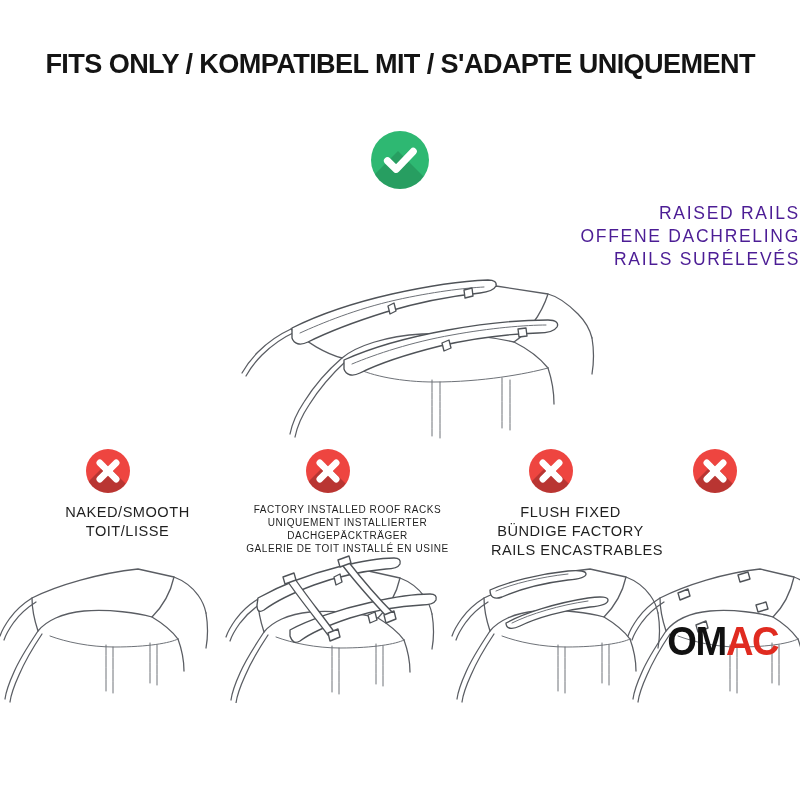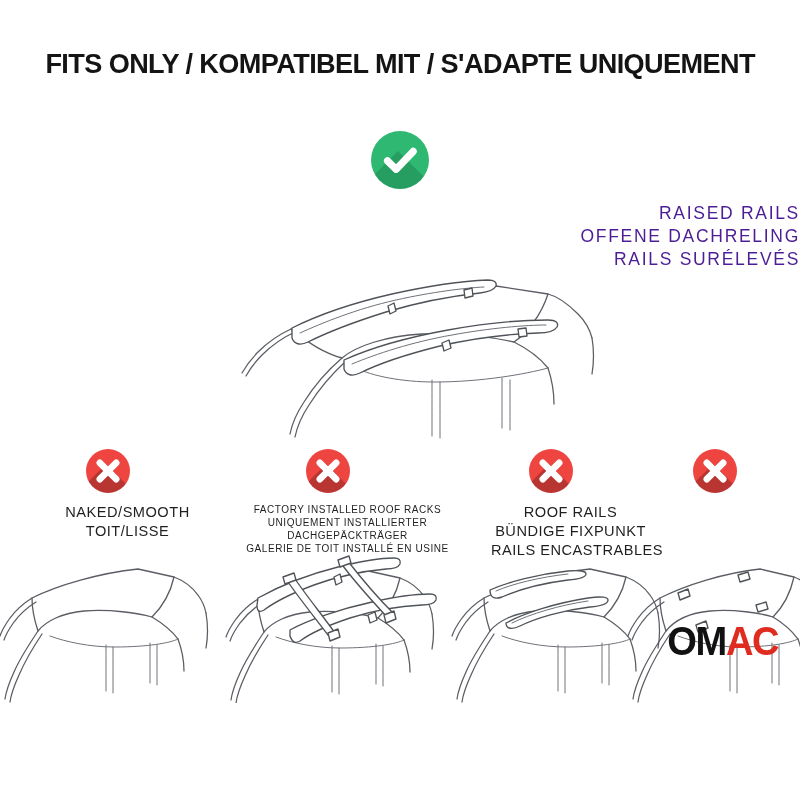--- a/index.html
+++ b/index.html
@@ -287,22 +287,22 @@
       <div class="badge red">
         <div class="shadow"></div>
         <svg viewBox="0 0 44 44" aria-hidden="true">
           <g stroke="#ffffff" stroke-width="6.6" stroke-linecap="round">
             <line x1="13.8" y1="13.8" x2="30.2" y2="30.2"></line>
             <line x1="30.2" y1="13.8" x2="13.8" y2="30.2"></line>
           </g>
         </svg>
       </div>
       <div class="labels">
-        <div>ROOF RAILS</div>
-        <div>BÜNDIGE FIXPUNKT</div>
+        <div>FLUSH FIXED</div>
+        <div>BÜNDIGE FACTORY</div>
         <div>RAILS ENCASTRABLES</div>
       </div>
       <div class="illu">
         <svg width="214" height="150" viewBox="0 0 214 150" aria-hidden="true">
           <path class="roof-fill" d="M34 45 C60 32 102 20 140 16 L176 24 C172 42 162 56 154 64
                C140 60 112 56 86 58 C64 60 48 68 40 78 C36 66 34 54 34 45 Z"></path>
           <path class="line" d="M176 24 C184 27 194 34 200 42 C205 49 207 55 208 60"></path>
           <path class="line" d="M154 64 C164 70 174 78 180 86"></path>
           <path class="line" d="M34 45 C26 50 18 57 12 65 C7 72 4 77 2 83"></path>
           <path class="line" d="M38 49 C30 54 22 61 16 69 C11 76 8 81 6 87"></path>

